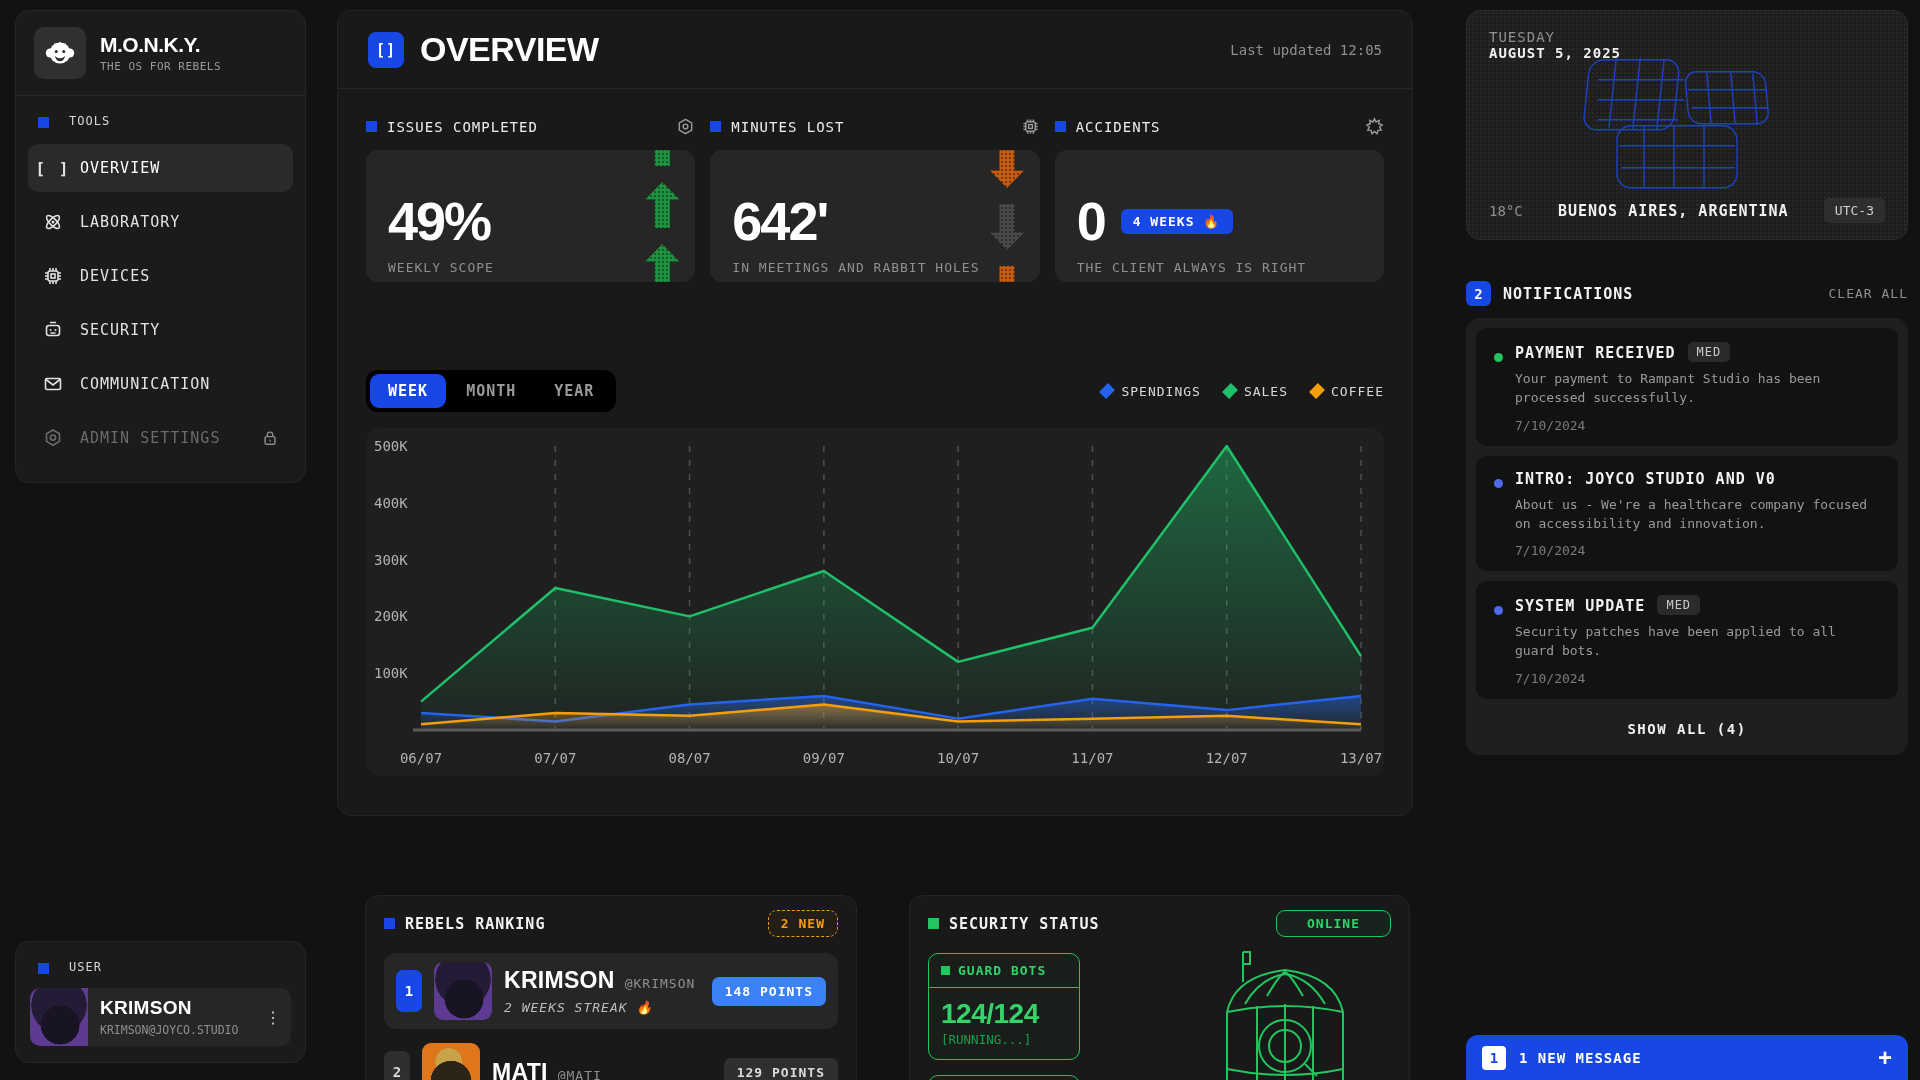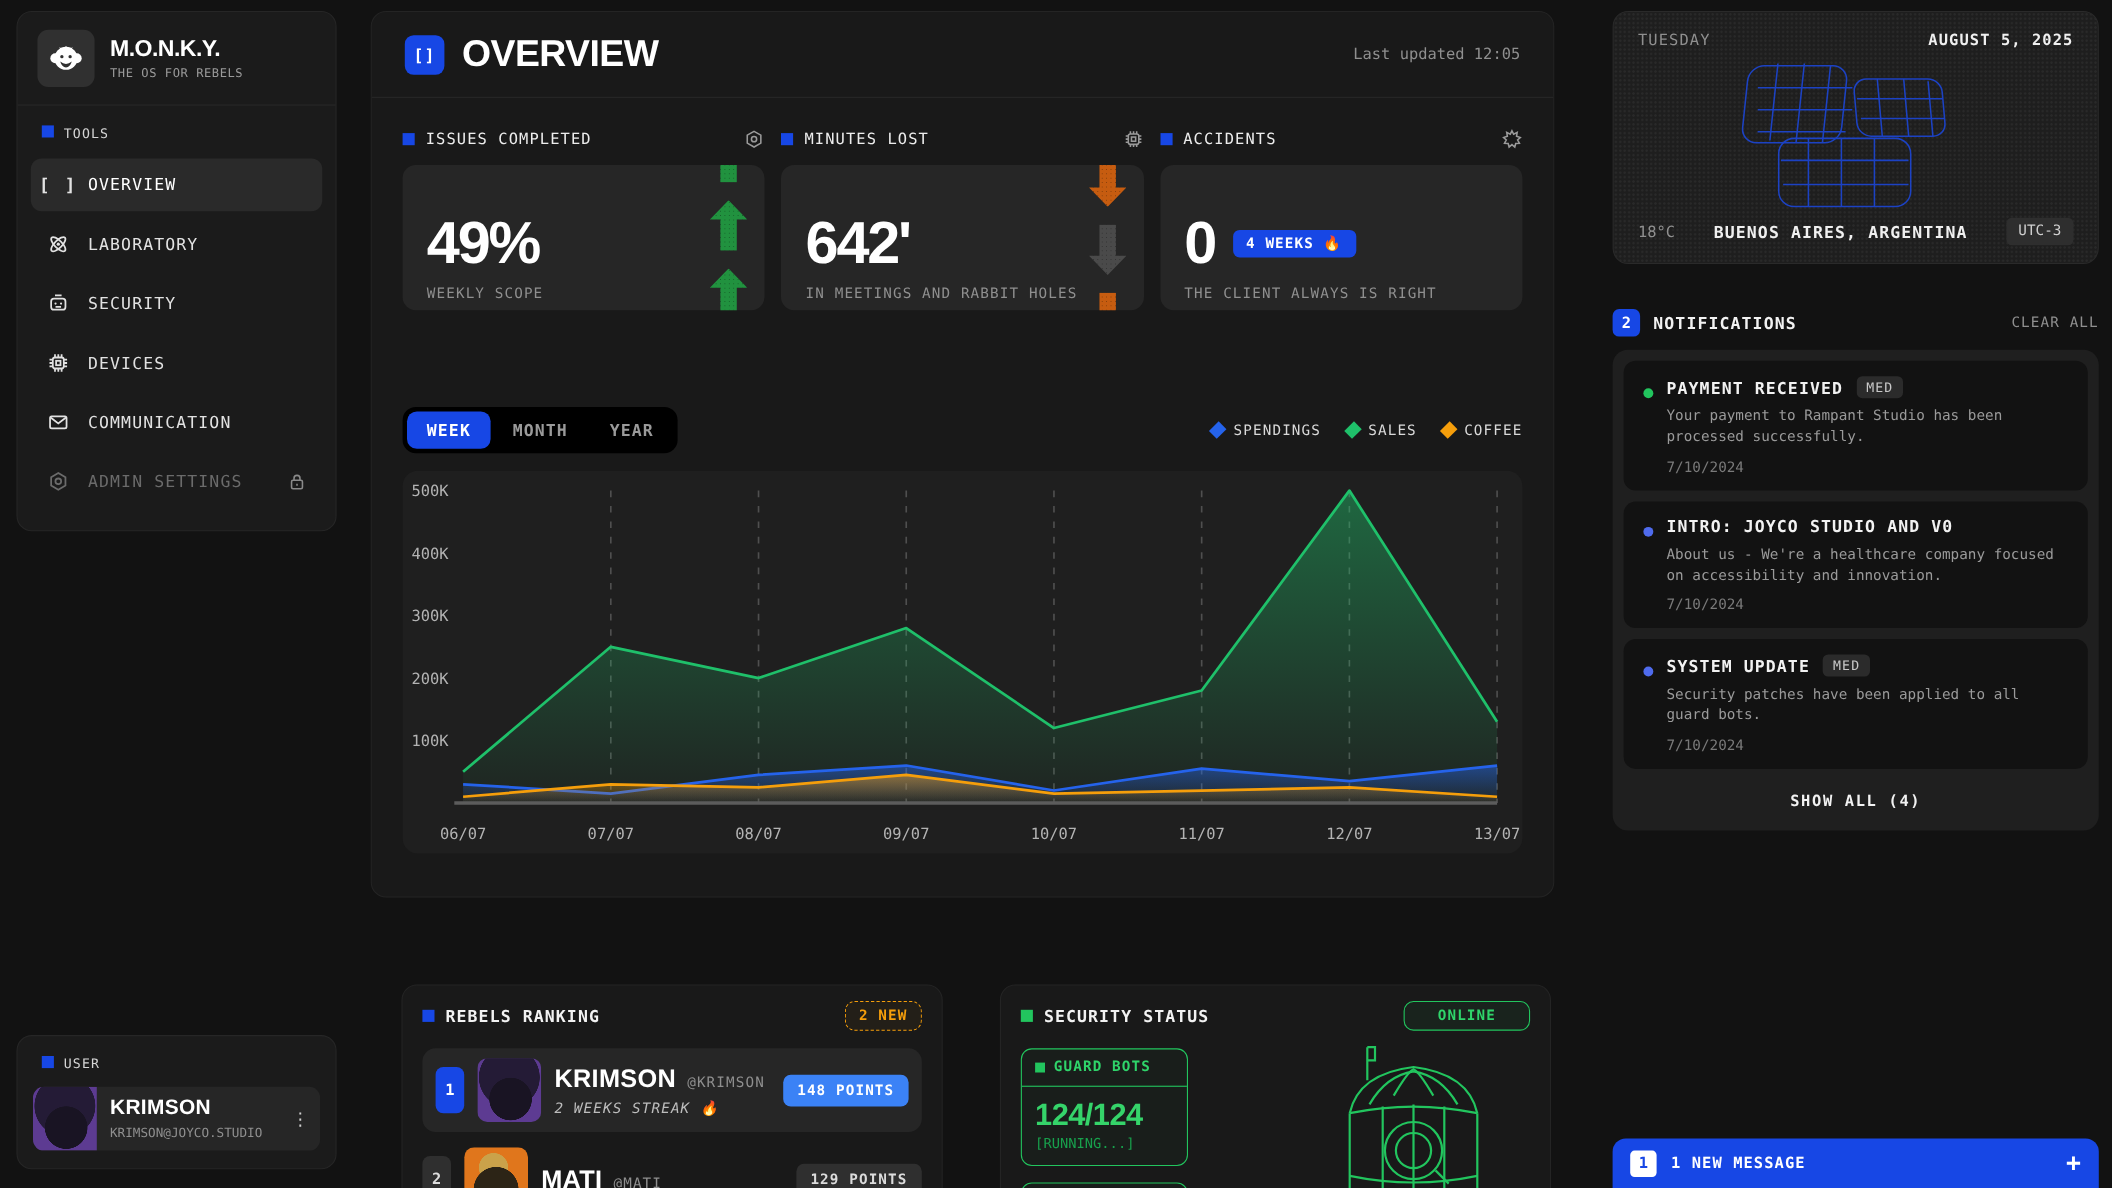--- a/index.html
+++ b/index.html
@@ -7,21 +7,21 @@
     font-family:"DejaVu Sans Mono", monospace; color:#e8e8e8; }
 
   
   .sidebar { position:absolute; left:15px; top:10px; width:291px; height:1060px; }
   .side-card { background:#1b1b1b; border:1px solid #262626; border-radius:14px; }
   .side-top { padding-bottom:14px; }
   .logo-row { display:flex; align-items:center; gap:14px; padding:16px 18px; border-bottom:1px solid #292929; }
   .logo-tile { width:52px; height:52px; background:#303030; border-radius:10px; display:flex; align-items:center; justify-content:center; }
   .logo-title { font-family:"Liberation Sans",sans-serif; font-weight:800; font-size:21px; letter-spacing:-.5px; color:#fff; }
   .logo-sub { font-size:11px; color:#9a9a9a; margin-top:3px; letter-spacing:.5px; }
-  .section-label { display:flex; align-items:flex-start; gap:9px; font-size:12px; letter-spacing:1px; color:#d6d6d6; padding:18px 22px 10px; }
+  .section-label { display:flex; align-items:flex-end; gap:20px; font-size:12px; letter-spacing:1px; color:#d6d6d6; padding:18px 22px 10px; }
   .sq { width:11px; height:11px; background:#1747e5; display:inline-block; flex:none; }
   .nav-item { display:flex; align-items:center; gap:16px; height:48px; margin:6px 12px; padding:0 14px; border-radius:10px; color:#e2e2e2; font-size:15px; letter-spacing:1px; cursor:pointer; }
   .nav-item.active { background:#2a2a2a; color:#fff; }
   .nav-item .nicon { width:22px; display:flex; justify-content:center; color:#e2e2e2; }
   .nav-item.disabled { color:#6b6b6b; }
   .nav-item.disabled .nicon { color:#6b6b6b; }
   .nav-item .lock { margin-left:auto; color:#8a8a8a; }
   .brk { color:#2f62f0; font-weight:bold; font-size:16px; letter-spacing:2px; }
   .side-user { position:absolute; left:0; right:0; bottom:7px; padding:12px 14px 16px; }
   .user-row { display:flex; align-items:stretch; background:#262626; border-radius:10px; overflow:hidden; margin-top:10px; }
@@ -99,21 +99,21 @@
   .sq-mini { width:9px; height:9px; background:#22c55e; flex:none; }
   .sec-value { font-family:"Liberation Sans",sans-serif; font-weight:800; font-size:28px; letter-spacing:-.5px; color:#35d46a; padding:10px 12px 2px; }
   .sec-state { font-size:12.5px; color:#18a04c; padding:0 12px 12px; }
   .guard-wrap { margin-top:16px; }
   .firewall-box { margin-top:15px; }
   .robot { position:absolute; left:295px; top:38px; color:#22c55e; }
 
   
   .clock-card { position:absolute; left:1466px; top:10px; width:442px; height:230px; background:#1e1e1e; border:1px solid #2a2a2a; border-radius:14px; padding:18px 22px;
     background-image:radial-gradient(rgba(255,255,255,.05) 1px, rgba(0,0,0,0) 1.2px); background-size:4px 4px; }
-  .clock-top { display:flex; justify-content:space-between; font-size:14px; letter-spacing:1px; }
+  .clock-top { display:flex; justify-content:space-between; font-size:14px; letter-spacing:1px;flex-direction:column; }
   .clock-day { color:#8f8f8f; }
   .clock-date { color:#f0f0f0; font-weight:bold; }
   .clock-wire { position:absolute; left:50%; top:50%; transform:translate(-50%,-52%); color:#1c46d6; }
   .clock-time { position:absolute; left:0; right:0; top:50%; transform:translateY(-54%); text-align:center;
     font-family:"Liberation Sans",sans-serif; font-weight:800; font-size:62px; letter-spacing:-2px; color:#fff; }
   .clock-bottom { position:absolute; left:22px; right:22px; bottom:16px; display:flex; align-items:center; justify-content:space-between; }
   .clock-temp { color:#8f8f8f; font-size:14px; }
   .clock-loc { color:#f0f0f0; font-weight:bold; font-size:15px; letter-spacing:1px; }
   .clock-tz { background:#2e2e2e; color:#cfcfcf; font-size:13px; padding:5px 11px; border-radius:5px; }
 
@@ -176,37 +176,37 @@
           <ellipse cx="10" cy="10" rx="8.5" ry="3.4" transform="rotate(45 10 10)"></ellipse>
           <ellipse cx="10" cy="10" rx="8.5" ry="3.4" transform="rotate(-45 10 10)"></ellipse>
           <circle cx="10" cy="10" r="1.5" fill="currentColor" stroke="none"></circle>
         </svg>
       </span>
       <span>LABORATORY</span>
     </div>
     <div class="nav-item">
       <span class="nicon">
         <svg class="icon" width="20" height="20" viewBox="0 0 20 20" fill="none" stroke="currentColor" stroke-width="1.6">
+          <rect x="5" y="5" width="10" height="10" rx="2"></rect>
+            <rect x="8" y="8" width="4" height="4"></rect>
+          <path d="M7 5V2M10 5V2M13 5V2M7 18v-3M10 18v-3M13 18v-3M5 7H2M5 10H2M5 13H2M18 7h-3M18 10h-3M18 13h-3"></path>
+        </svg>
+      </span>
+      <span>DEVICES</span>
+    </div>
+    <div class="nav-item">
+      <span class="nicon">
+        <svg class="icon" width="20" height="20" viewBox="0 0 20 20" fill="none" stroke="currentColor" stroke-width="1.6">
           <rect x="3.5" y="5.5" width="13" height="10" rx="2.5"></rect>
           <circle cx="7.5" cy="10" r="1" fill="currentColor" stroke="none"></circle>
           <circle cx="12.5" cy="10" r="1" fill="currentColor" stroke="none"></circle>
           <path d="M7 2.5h6M7.5 13h5"></path>
         </svg>
       </span>
       <span>SECURITY</span>
-    </div>
-    <div class="nav-item">
-      <span class="nicon">
-        <svg class="icon" width="20" height="20" viewBox="0 0 20 20" fill="none" stroke="currentColor" stroke-width="1.6">
-          <rect x="5" y="5" width="10" height="10" rx="2"></rect>
-            <rect x="8" y="8" width="4" height="4"></rect>
-          <path d="M7 5V2M10 5V2M13 5V2M7 18v-3M10 18v-3M13 18v-3M5 7H2M5 10H2M5 13H2M18 7h-3M18 10h-3M18 13h-3"></path>
-        </svg>
-      </span>
-      <span>DEVICES</span>
     </div>
     <div class="nav-item">
       <span class="nicon">
         <svg class="icon" width="20" height="20" viewBox="0 0 20 20" fill="none" stroke="currentColor" stroke-width="1.6">
           <rect x="2.5" y="4.5" width="15" height="11" rx="1.5"></rect>
             <path d="M3 5.5 L10 11 L17 5.5"></path>
         </svg>
       </span>
       <span>COMMUNICATION</span>
     </div>

